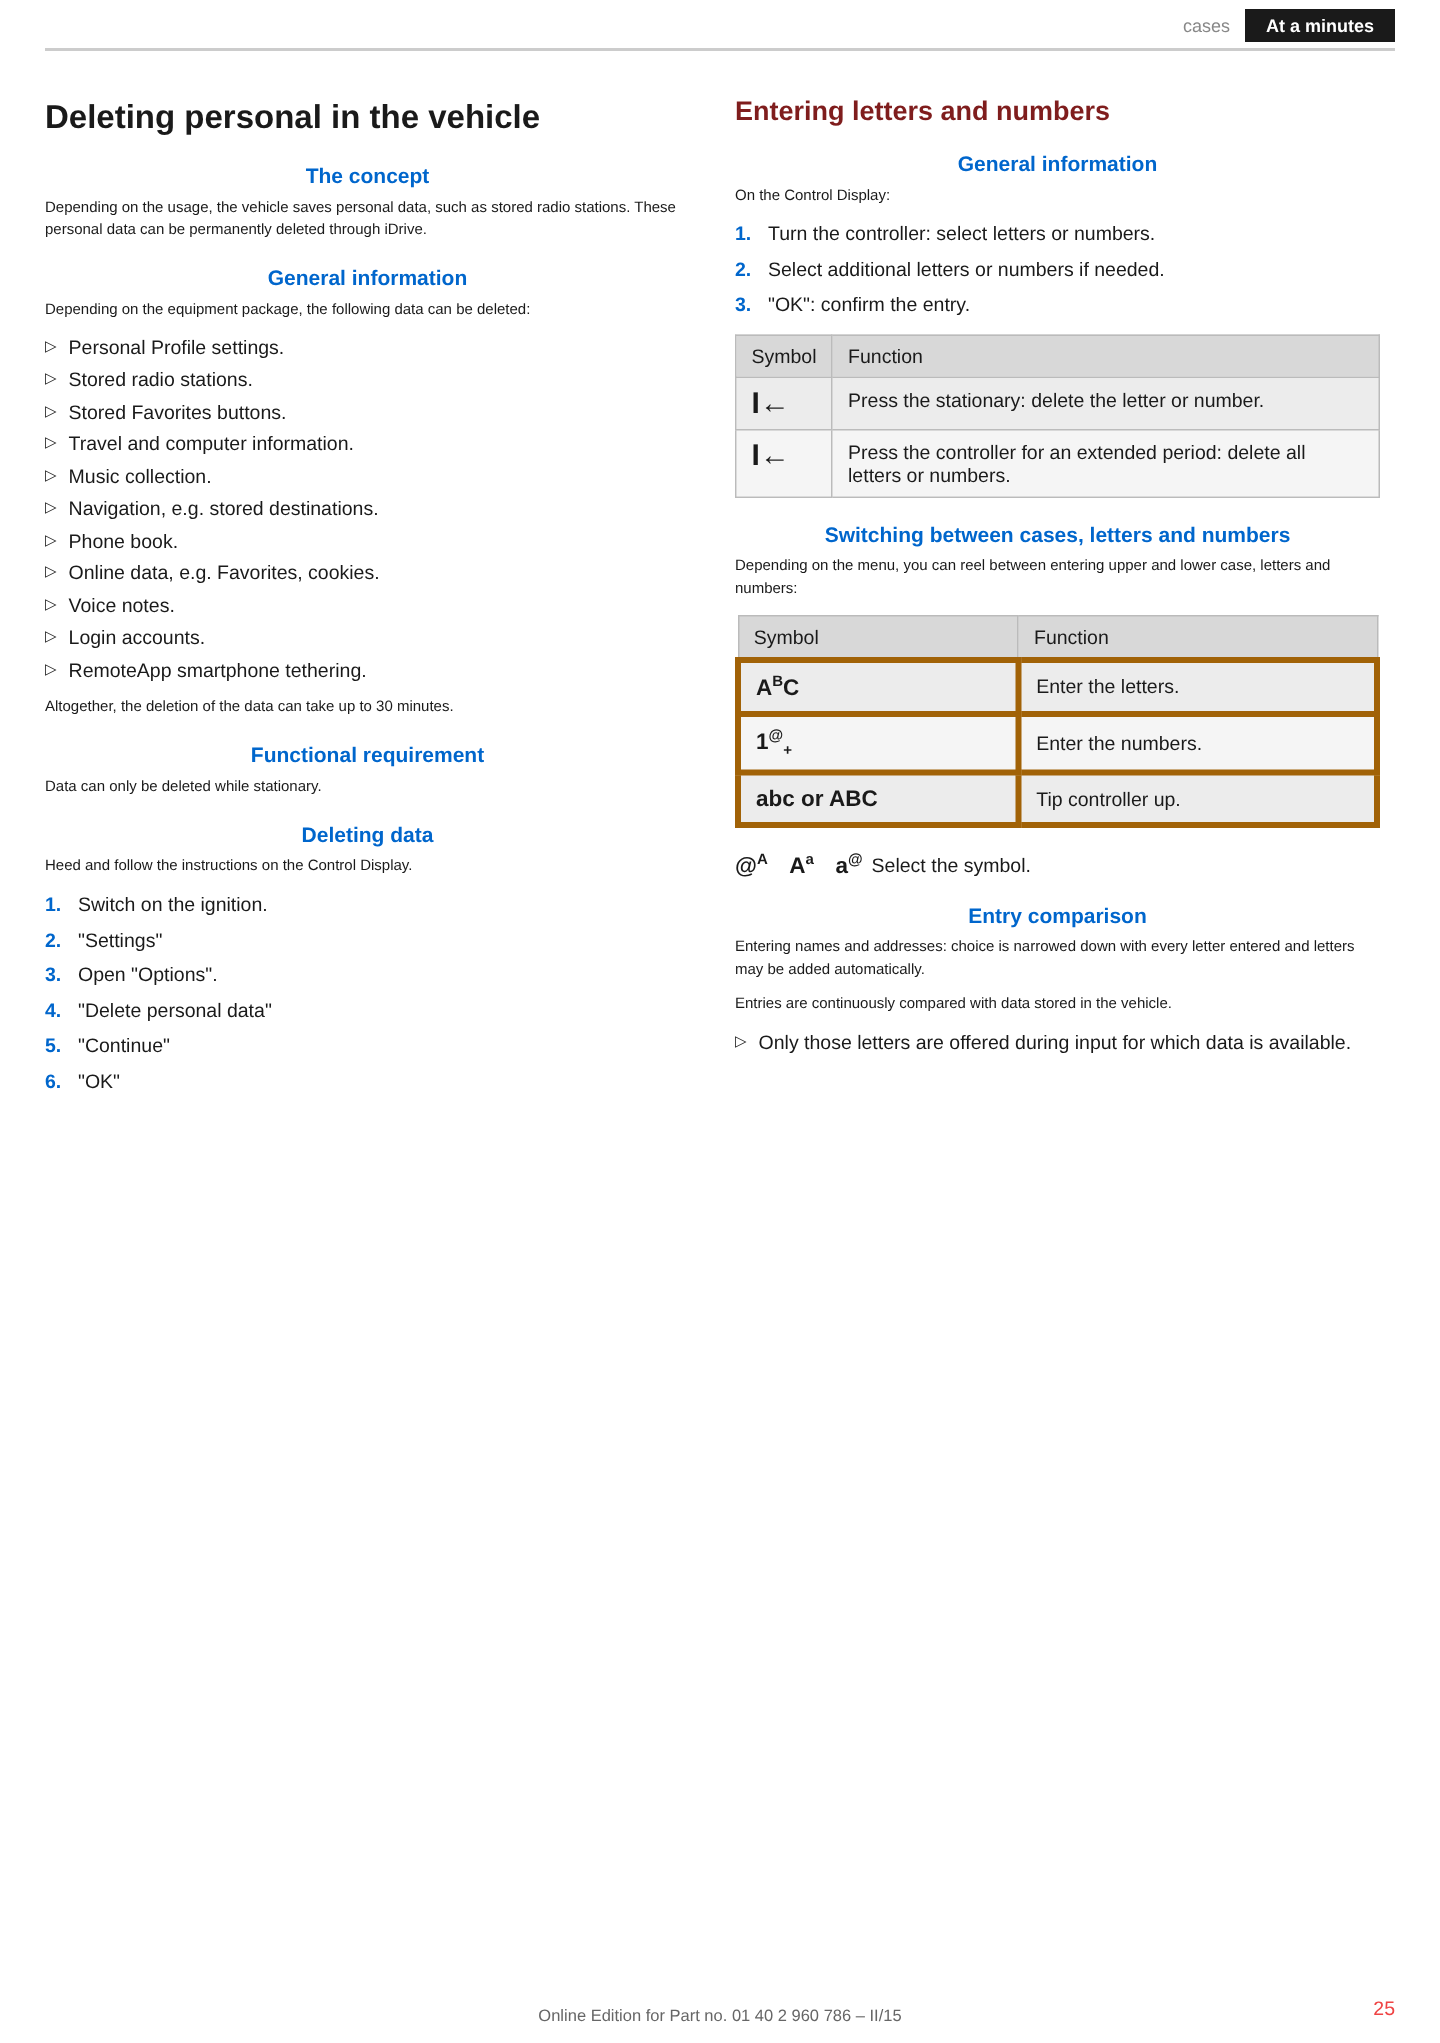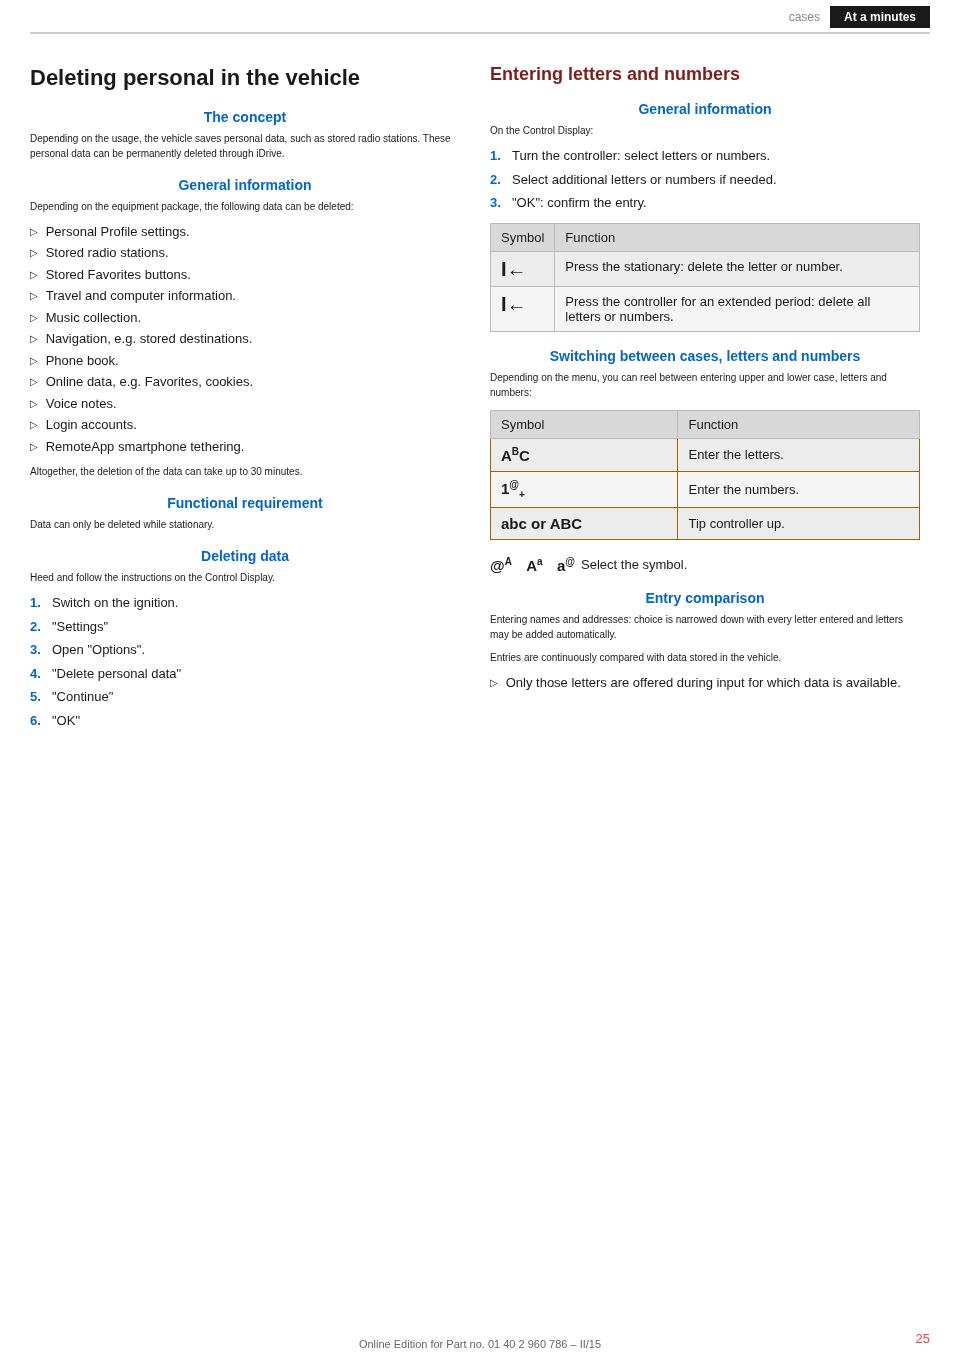--- a/index.html
+++ b/index.html
@@ -158,21 +158,21 @@
     }
     .switch-table thead tr th {
       background: #d8d8d8;
       padding: 6px 10px;
       text-align: left;
       font-weight: normal;
       border: 1px solid #bbb;
     }
     .switch-table tbody tr td {
       padding: 7px 10px;
-      border: 1px solid #a16207;
+      border: 4px solid #a16207;
       vertical-align: middle;
       background: #f5f5f5;
     }
     .switch-table tbody tr:nth-child(odd) td {
       background: #ececec;
     }
 
     .abc-symbol {
       font-size: 15px;
       font-weight: bold;

